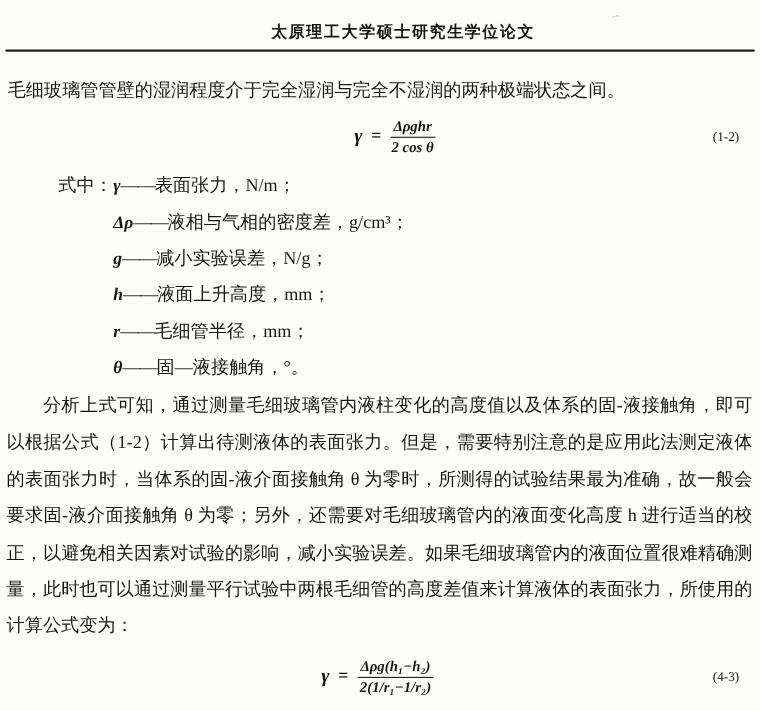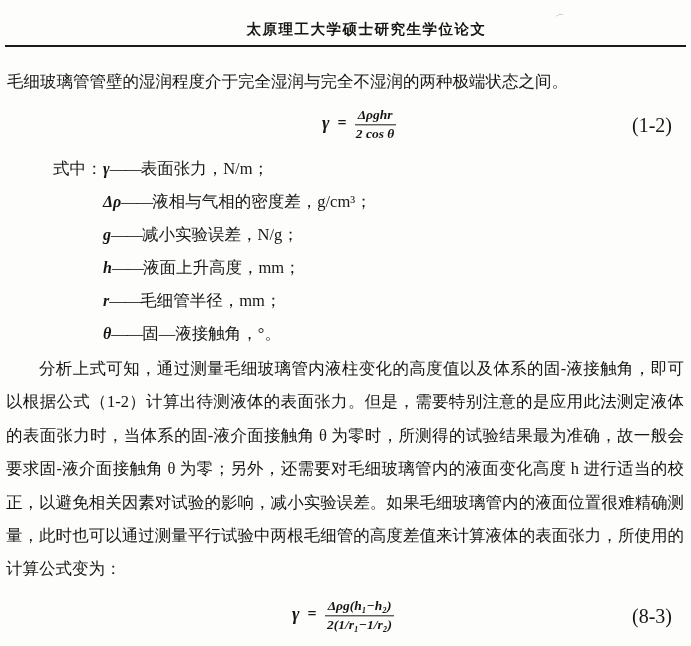--- a/index.html
+++ b/index.html
@@ -77,21 +77,21 @@
     display: block;
     border-bottom: 1.4px solid #1a1a1a;
     padding: 0 3px 1px;
   }
   .frac .den { display: block; padding-top: 1px; }
   .eq-number {
     position: absolute;
     right: 19px;
     top: 50%;
     transform: translateY(-50%);
-    font-size: 20px;
+    font-size: 12px;
     font-style: normal;
   }
 
   .symbol-list {
     position: absolute;
     top: 152px; left: 7px; right: 7px;
   }
   .sym-row {
     display: flex;
     align-items: baseline;
@@ -189,14 +189,14 @@
 
 <div class="equation" id="equation-2">
   <span class="eq-body">
     <span class="eq-gamma">γ</span>
     <span class="eq-equals">=</span>
     <span class="frac">
       <span class="num">Δρg(h₁−h₂)</span>
       <span class="den">2(1/r₁−1/r₂)</span>
     </span>
   </span>
-  <span class="eq-number">(8-3)</span>
+  <span class="eq-number">(4-3)</span>
 </div>
 
 </body></html>

